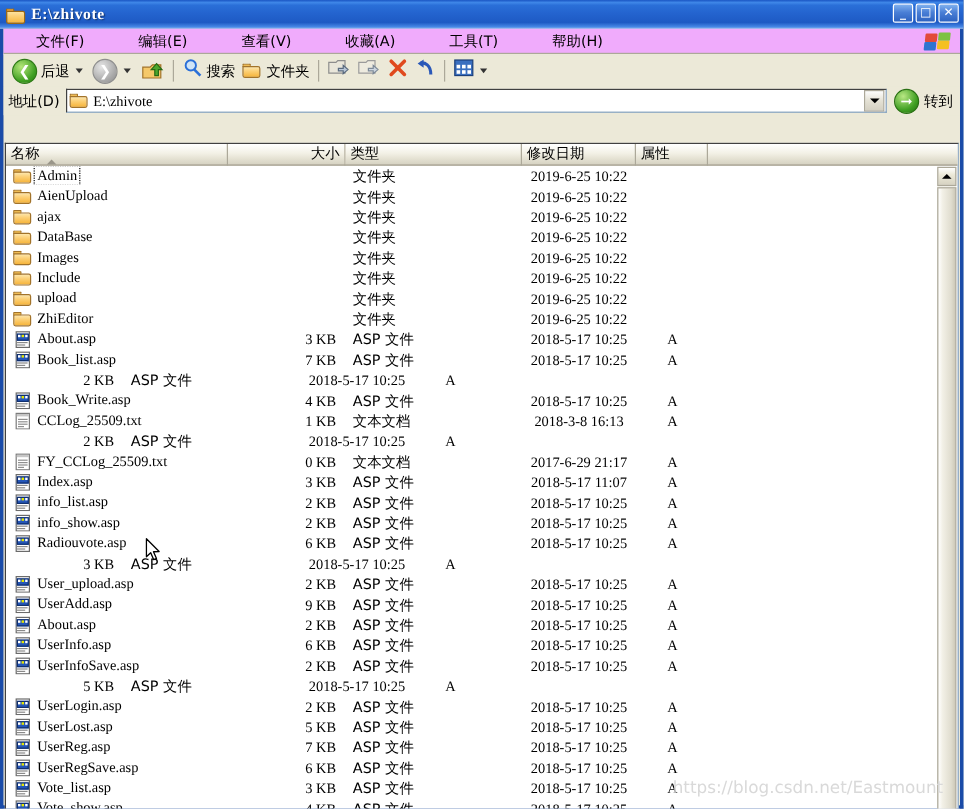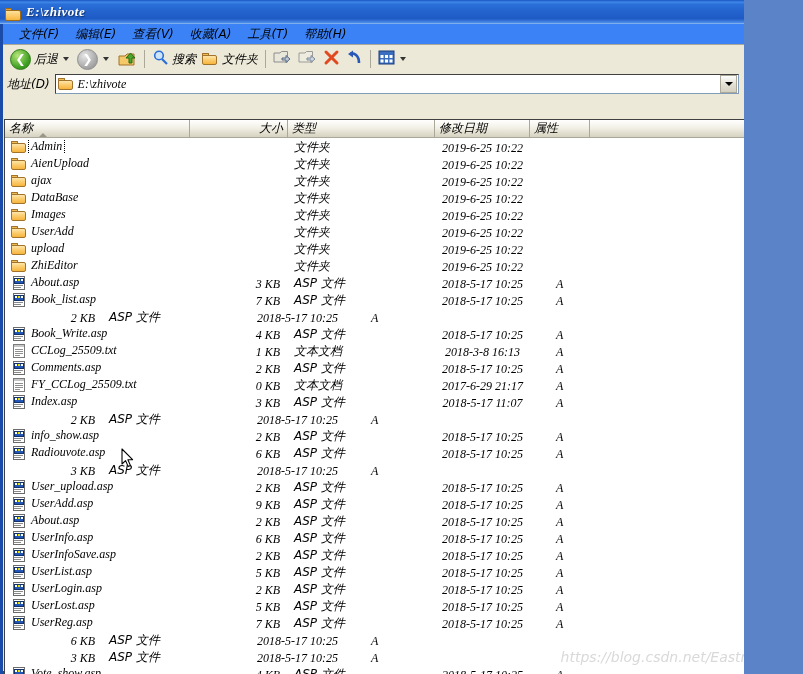--- a/index.html
+++ b/index.html
@@ -2,24 +2,23 @@
 <html><head>
 <meta charset="utf-8">
 <style>
   html,body{margin:0;padding:0;background:#5a83c8;}
   body{
     font-family:"Liberation Sans","DejaVu Sans",sans-serif;
     -webkit-font-smoothing:none;
   }
   #app{
     position:relative;
-    width:744px;height:674px;
+    width:803px;height:674px;
     overflow:hidden;
     background:#ece9d8;
-    font-style:italic;
   }
   
   .win-frame{
     position:absolute;left:0;top:0;width:803px;height:674px;
     background:linear-gradient(to right,#0a246a 0%,#2a5fc9 8%,#3d7ae0 100%);
     box-sizing:border-box;
     border-left:3px solid #1a4ba8;
     border-right:3px solid #1a4ba8;
     border-bottom:3px solid #1a4ba8;
   }
@@ -62,24 +61,25 @@
     position:absolute;color:#fff;font-size:10px;line-height:14px;width:100%;
     text-align:center;font-family:"DejaVu Sans",sans-serif;
   }
   .win-btn.min .gl{line-height:10px;top:3px;font-weight:bold;}
   
   .client{
     position:absolute;left:3px;top:24px;width:797px;height:647px;
     background:#ece9d8;
   }
   .menubar{
-    height:21px;display:flex;align-items:center;padding-left:8px;
-    background:#3b82f6;
+    height:21px;display:flex;align-items:center;padding-left:19px;
+    background:#f0abfc;
     border-bottom:1px solid #ece9d8;
     position:relative;
+    gap:29px;
   }
   .menu-item{
     font-size:12px;color:#000;padding:2px 8px;white-space:nowrap;
     font-family:"DejaVu Sans",sans-serif;
   }
   .flag{
     position:absolute;right:6px;top:0px;width:26px;height:21px;
   }
   .flag-sq{position:absolute;width:10px;height:7px;border-radius:1px;transform:skewX(-6deg);}
   .menu-sep{
@@ -480,21 +480,21 @@
             <div class="c-type"><span class="cell-txt cjk">文件夹</span></div>
             <div class="c-date"><span class="cell-txt">2019-6-25 10:22</span></div>
             <div class="c-attr"><span class="cell-txt"></span></div>
           </div>
           <div class="row">
             <div class="c-name">
               <span class="ic ic-folder">
                 <span class="tab"></span>
                 <span class="body"></span>
               </span>
-              <span class="name-txt">UserAdd</span>
+              <span class="name-txt">Include</span>
             </div>
             <div class="c-size"><span class="cell-txt"></span></div>
             <div class="c-type"><span class="cell-txt cjk">文件夹</span></div>
             <div class="c-date"><span class="cell-txt">2019-6-25 10:22</span></div>
             <div class="c-attr"><span class="cell-txt"></span></div>
           </div>
           <div class="row">
             <div class="c-name">
               <span class="ic ic-folder">
                 <span class="tab"></span>
@@ -591,32 +591,20 @@
                 <span class="ln" style="top:11px;width:5px"></span>
               </span>
               <span class="name-txt">CCLog_25509.txt</span>
             </div>
             <div class="c-size"><span class="cell-txt">1 KB</span></div>
             <div class="c-type"><span class="cell-txt cjk">文本文档</span></div>
             <div class="c-date"><span class="cell-txt">2018-3-8 16:13</span></div>
             <div class="c-attr"><span class="cell-txt">A</span></div>
           </div>
           <div class="row">
-            <div class="c-name">
-              <span class="ic ic-asp">
-                <span class="page"></span>
-                <span class="blue"></span>
-                <span class="b1"></span>
-                <span class="b2"></span>
-                <span class="b3"></span>
-                <span class="l1"></span>
-                <span class="l2"></span>
-              </span>
-              <span class="name-txt">Comments.asp</span>
-            </div>
             <div class="c-size"><span class="cell-txt">2 KB</span></div>
             <div class="c-type"><span class="cell-txt cjk">ASP 文件</span></div>
             <div class="c-date"><span class="cell-txt">2018-5-17 10:25</span></div>
             <div class="c-attr"><span class="cell-txt">A</span></div>
           </div>
           <div class="row">
             <div class="c-name">
               <span class="ic ic-txt">
                 <span class="page"></span>
                 <span class="hd"></span>
@@ -644,20 +632,32 @@
                 <span class="l2"></span>
               </span>
               <span class="name-txt">Index.asp</span>
             </div>
             <div class="c-size"><span class="cell-txt">3 KB</span></div>
             <div class="c-type"><span class="cell-txt cjk">ASP 文件</span></div>
             <div class="c-date"><span class="cell-txt">2018-5-17 11:07</span></div>
             <div class="c-attr"><span class="cell-txt">A</span></div>
           </div>
           <div class="row">
+            <div class="c-name">
+              <span class="ic ic-asp">
+                <span class="page"></span>
+                <span class="blue"></span>
+                <span class="b1"></span>
+                <span class="b2"></span>
+                <span class="b3"></span>
+                <span class="l1"></span>
+                <span class="l2"></span>
+              </span>
+              <span class="name-txt">info_list.asp</span>
+            </div>
             <div class="c-size"><span class="cell-txt">2 KB</span></div>
             <div class="c-type"><span class="cell-txt cjk">ASP 文件</span></div>
             <div class="c-date"><span class="cell-txt">2018-5-17 10:25</span></div>
             <div class="c-attr"><span class="cell-txt">A</span></div>
           </div>
           <div class="row">
             <div class="c-name">
               <span class="ic ic-asp">
                 <span class="page"></span>
                 <span class="blue"></span>
@@ -782,32 +782,20 @@
                 <span class="l2"></span>
               </span>
               <span class="name-txt">UserInfoSave.asp</span>
             </div>
             <div class="c-size"><span class="cell-txt">2 KB</span></div>
             <div class="c-type"><span class="cell-txt cjk">ASP 文件</span></div>
             <div class="c-date"><span class="cell-txt">2018-5-17 10:25</span></div>
             <div class="c-attr"><span class="cell-txt">A</span></div>
           </div>
           <div class="row">
-            <div class="c-name">
-              <span class="ic ic-asp">
-                <span class="page"></span>
-                <span class="blue"></span>
-                <span class="b1"></span>
-                <span class="b2"></span>
-                <span class="b3"></span>
-                <span class="l1"></span>
-                <span class="l2"></span>
-              </span>
-              <span class="name-txt">UserList.asp</span>
-            </div>
             <div class="c-size"><span class="cell-txt">5 KB</span></div>
             <div class="c-type"><span class="cell-txt cjk">ASP 文件</span></div>
             <div class="c-date"><span class="cell-txt">2018-5-17 10:25</span></div>
             <div class="c-attr"><span class="cell-txt">A</span></div>
           </div>
           <div class="row">
             <div class="c-name">
               <span class="ic ic-asp">
                 <span class="page"></span>
                 <span class="blue"></span>
@@ -854,26 +842,50 @@
                 <span class="l2"></span>
               </span>
               <span class="name-txt">UserReg.asp</span>
             </div>
             <div class="c-size"><span class="cell-txt">7 KB</span></div>
             <div class="c-type"><span class="cell-txt cjk">ASP 文件</span></div>
             <div class="c-date"><span class="cell-txt">2018-5-17 10:25</span></div>
             <div class="c-attr"><span class="cell-txt">A</span></div>
           </div>
           <div class="row">
+            <div class="c-name">
+              <span class="ic ic-asp">
+                <span class="page"></span>
+                <span class="blue"></span>
+                <span class="b1"></span>
+                <span class="b2"></span>
+                <span class="b3"></span>
+                <span class="l1"></span>
+                <span class="l2"></span>
+              </span>
+              <span class="name-txt">UserRegSave.asp</span>
+            </div>
             <div class="c-size"><span class="cell-txt">6 KB</span></div>
             <div class="c-type"><span class="cell-txt cjk">ASP 文件</span></div>
             <div class="c-date"><span class="cell-txt">2018-5-17 10:25</span></div>
             <div class="c-attr"><span class="cell-txt">A</span></div>
           </div>
           <div class="row">
+            <div class="c-name">
+              <span class="ic ic-asp">
+                <span class="page"></span>
+                <span class="blue"></span>
+                <span class="b1"></span>
+                <span class="b2"></span>
+                <span class="b3"></span>
+                <span class="l1"></span>
+                <span class="l2"></span>
+              </span>
+              <span class="name-txt">Vote_list.asp</span>
+            </div>
             <div class="c-size"><span class="cell-txt">3 KB</span></div>
             <div class="c-type"><span class="cell-txt cjk">ASP 文件</span></div>
             <div class="c-date"><span class="cell-txt">2018-5-17 10:25</span></div>
             <div class="c-attr"><span class="cell-txt">A</span></div>
           </div>
           <div class="row">
             <div class="c-name">
               <span class="ic ic-asp">
                 <span class="page"></span>
                 <span class="blue"></span>

